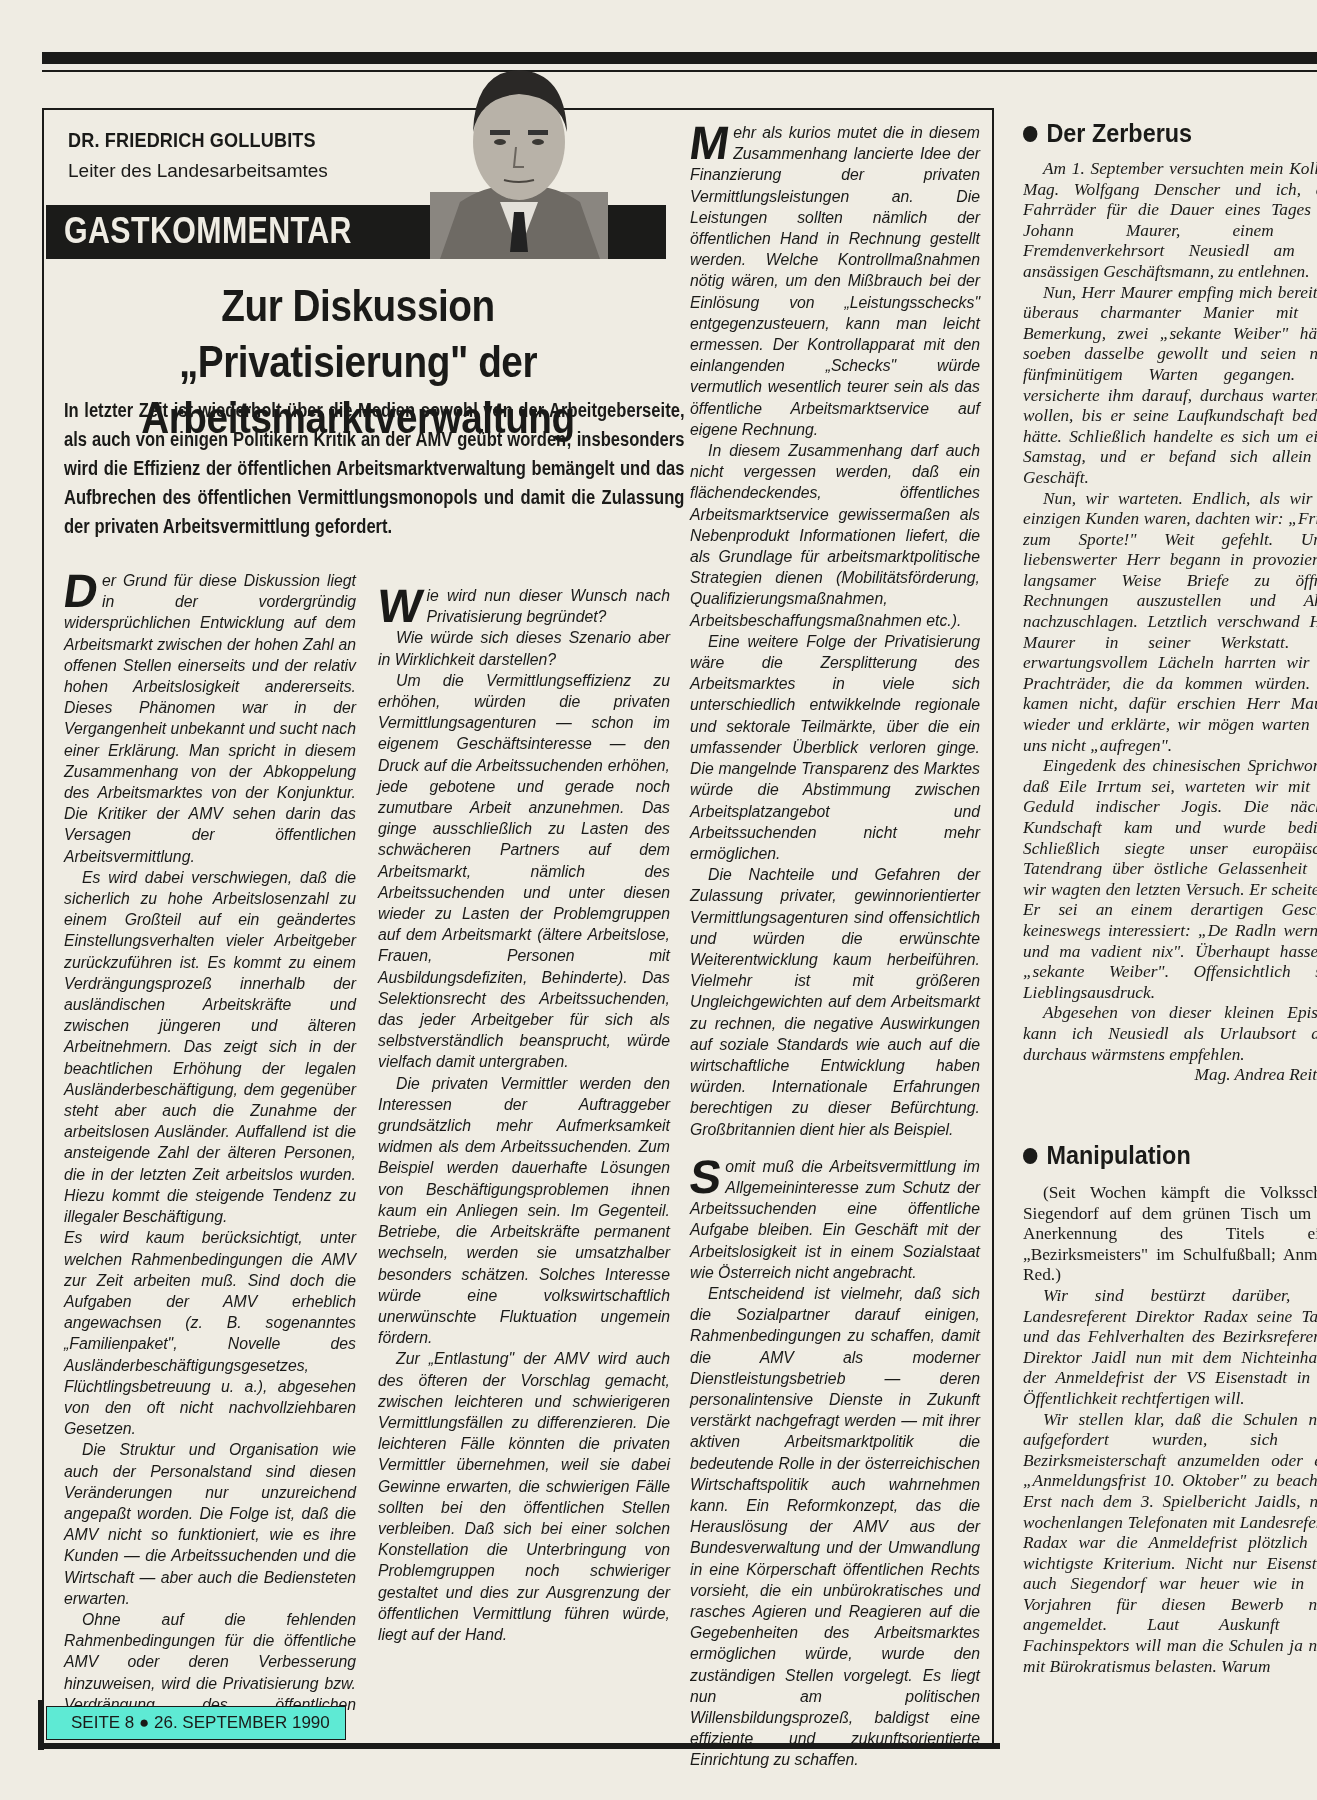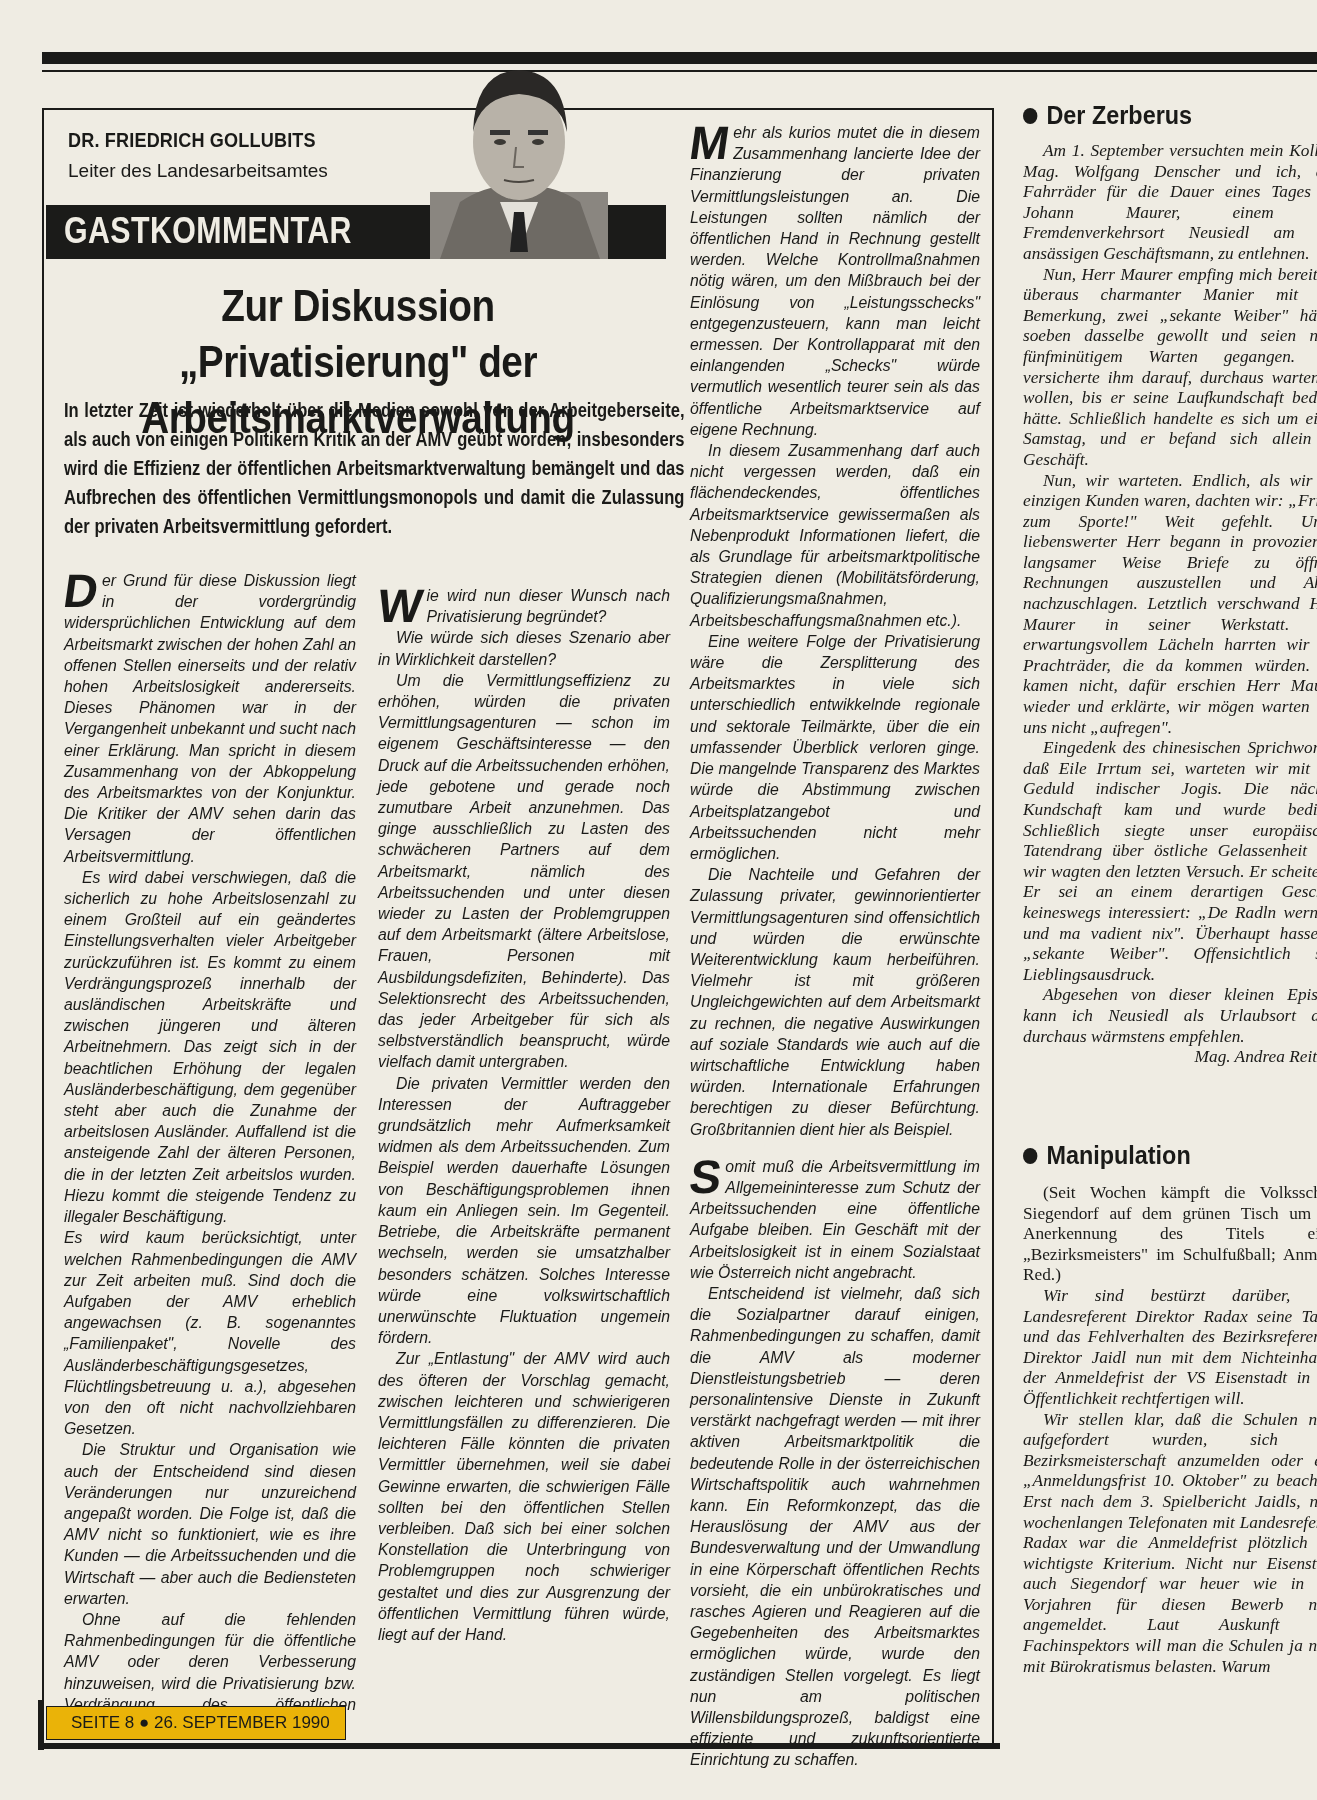--- a/index.html
+++ b/index.html
@@ -33,31 +33,31 @@
 
   .col { position:absolute; font-style:italic; font-size:15.8px; line-height:21.2px; text-align:justify; hyphens:auto; }
   .col p { margin:0; text-indent:18px; }
   .col p.noindent { text-indent:0; }
   .col p.gap { margin-top:16px; }
   .dropcap { float:left; font-style:normal; font-weight:bold; font-size:47px; line-height:38px; margin:2px 4px 0 0; font-family:"Liberation Sans", sans-serif; transform:skewX(-8deg); }
   .col1 { left:64px; top:570px; width:292px; }
   .col2 { left:378px; top:569px; width:292px; }
   .col3 { left:690px; top:122px; width:290px; }
 
-  .footer-box { position:absolute; left:46px; top:1706px; width:300px; height:34px; border:1.5px solid #1b1b19; box-sizing:border-box; background:#eab308;
+  .footer-box { position:absolute; left:46px; top:1706px; width:300px; height:34px; border:1.5px solid #1b1b19; box-sizing:border-box; background:#5eead4;
     font-size:17px; line-height:31px; padding-left:24px; }
 
   .side { position:absolute; left:1023px; width:294px; overflow:hidden; font-family:"Liberation Serif", serif; }
   .side-head { font-family:"Liberation Sans", sans-serif; font-size:26px; font-weight:bold; display:flex; align-items:center; gap:10px; transform:scaleX(0.9); transform-origin:left; }
   .bullet { width:16px; height:16px; border-radius:50%; background:#1b1b19; display:inline-block; }
   .side-body { font-style:italic; font-size:17.3px; line-height:20.6px; text-align:justify; width:320px; white-space:normal; }
   .side-body p { margin:0; text-indent:20px; }
   .side-body p.roman { font-style:normal; }
   .signature { text-align:right; padding-right:16px; }
-  .zerberus { top:100px; }
+  .zerberus { top:118px; }
   .manip { top:1140px; }
 </style>
 </head>
 <body>
 
 <div class="top-rule-thick"></div>
 <div class="top-rule-thin"></div>
 
 <div class="article-shadow-bottom"></div>
 <div class="article-shadow-left"></div>
@@ -84,21 +84,21 @@
   <path d="M74 128 Q89 132 104 128" stroke="#4a4640" stroke-width="2" fill="none"></path>
 </svg>
 
 <div class="headline">Zur Diskussion „Privatisierung" der Arbeitsmarktverwaltung</div>
 <div class="lead">In letzter Zeit ist wiederholt über die Medien sowohl von der Arbeitgeberseite, als auch von einigen Politikern Kritik an der AMV geübt worden; insbesonders wird die Effizienz der öffentlichen Arbeitsmarktverwaltung bemängelt und das Aufbrechen des öffentlichen Vermittlungsmonopols und damit die Zulassung der privaten Arbeitsvermittlung gefordert.</div>
 
 <div class="col col1">
   <p class="noindent"><span class="dropcap">D</span><span>er Grund für diese Diskussion liegt in der vordergründig widersprüchlichen Entwicklung auf dem Arbeitsmarkt zwischen der hohen Zahl an offenen Stellen einerseits und der relativ hohen Arbeitslosigkeit andererseits. Dieses Phänomen war in der Vergangenheit unbekannt und sucht nach einer Erklärung. Man spricht in diesem Zusammenhang von der Abkoppelung des Arbeitsmarktes von der Konjunktur. Die Kritiker der AMV sehen darin das Versagen der öffentlichen Arbeitsvermittlung.</span></p>
   <p>Es wird dabei verschwiegen, daß die sicherlich zu hohe Arbeitslosenzahl zu einem Großteil auf ein geändertes Einstellungsverhalten vieler Arbeitgeber zurückzuführen ist. Es kommt zu einem Verdrängungsprozeß innerhalb der ausländischen Arbeitskräfte und zwischen jüngeren und älteren Arbeitnehmern. Das zeigt sich in der beachtlichen Erhöhung der legalen Ausländerbeschäftigung, dem gegenüber steht aber auch die Zunahme der arbeitslosen Ausländer. Auffallend ist die ansteigende Zahl der älteren Personen, die in der letzten Zeit arbeitslos wurden. Hiezu kommt die steigende Tendenz zu illegaler Beschäftigung.</p>
   <p class="noindent">Es wird kaum berücksichtigt, unter welchen Rahmenbedingungen die AMV zur Zeit arbeiten muß. Sind doch die Aufgaben der AMV erheblich angewachsen (z. B. sogenanntes „Familienpaket", Novelle des Ausländerbeschäftigungsgesetzes, Flüchtlingsbetreuung u. a.), abgesehen von den oft nicht nachvollziehbaren Gesetzen.</p>
-  <p>Die Struktur und Organisation wie auch der Entscheidend sind diesen Veränderungen nur unzureichend angepaßt worden. Die Folge ist, daß die AMV nicht so funktioniert, wie es ihre Kunden — die Arbeitssuchenden und die Wirtschaft — aber auch die Bediensteten erwarten.</p>
+  <p>Die Struktur und Organisation wie auch der Personalstand sind diesen Veränderungen nur unzureichend angepaßt worden. Die Folge ist, daß die AMV nicht so funktioniert, wie es ihre Kunden — die Arbeitssuchenden und die Wirtschaft — aber auch die Bediensteten erwarten.</p>
   <p>Ohne auf die fehlenden Rahmenbedingungen für die öffentliche AMV oder deren Verbesserung hinzuweisen, wird die Privatisierung bzw. Verdrängung des öffentlichen Vermittlungsmonopols (als</p>
 </div>
 
 <div class="col col2">
   <p class="noindent gap"><span class="dropcap">W</span><span>ie wird nun dieser Wunsch nach Privatisierung begründet?</span></p>
   <p>Wie würde sich dieses Szenario aber in Wirklichkeit darstellen?</p>
   <p>Um die Vermittlungseffizienz zu erhöhen, würden die privaten Vermittlungsagenturen — schon im eigenem Geschäftsinteresse — den Druck auf die Arbeitssuchenden erhöhen, jede gebotene und gerade noch zumutbare Arbeit anzunehmen. Das ginge ausschließlich zu Lasten des schwächeren Partners auf dem Arbeitsmarkt, nämlich des Arbeitssuchenden und unter diesen wieder zu Lasten der Problemgruppen auf dem Arbeitsmarkt (ältere Arbeitslose, Frauen, Personen mit Ausbildungsdefiziten, Behinderte). Das Selektionsrecht des Arbeitssuchenden, das jeder Arbeitgeber für sich als selbstverständlich beansprucht, würde vielfach damit untergraben.</p>
   <p>Die privaten Vermittler werden den Interessen der Auftraggeber grundsätzlich mehr Aufmerksamkeit widmen als dem Arbeitssuchenden. Zum Beispiel werden dauerhafte Lösungen von Beschäftigungsproblemen ihnen kaum ein Anliegen sein. Im Gegenteil. Betriebe, die Arbeitskräfte permanent wechseln, werden sie umsatzhalber besonders schätzen. Solches Interesse würde eine volkswirtschaftlich unerwünschte Fluktuation ungemein fördern.</p>
   <p>Zur „Entlastung" der AMV wird auch des öfteren der Vorschlag gemacht, zwischen leichteren und schwierigeren Vermittlungsfällen zu differenzieren. Die leichteren Fälle könnten die privaten Vermittler übernehmen, weil sie dabei Gewinne erwarten, die schwierigen Fälle sollten bei den öffentlichen Stellen verbleiben. Daß sich bei einer solchen Konstellation die Unterbringung von Problemgruppen noch schwieriger gestaltet und dies zur Ausgrenzung der öffentlichen Vermittlung führen würde, liegt auf der Hand.</p>
 </div>

